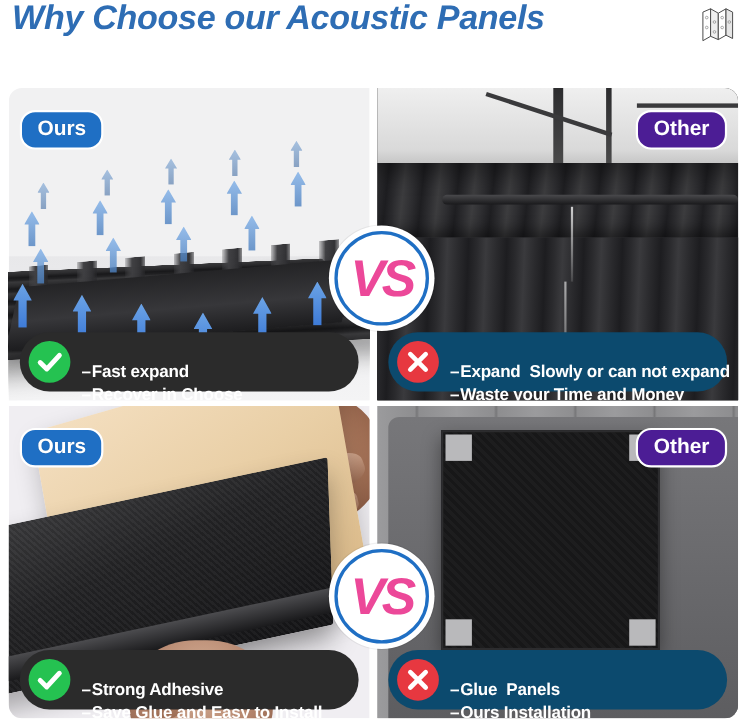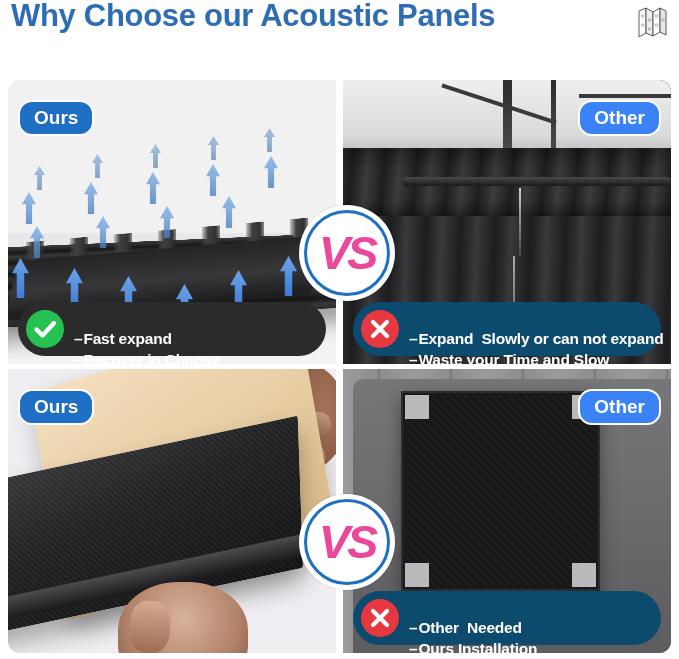--- a/index.html
+++ b/index.html
@@ -14,20 +14,21 @@
     font-family: "Liberation Sans", sans-serif;
     position: relative;
   }
 
   
   #header {
     position: absolute;
     left: 0; top: 0;
     width: 679px;
     height: 76px;
+    font-style: italic;
   }
   #page-title {
     position: absolute;
     left: 11px;
     top: -2px;
     font-size: 31px;
     font-weight: 700;
     color: #2e6db4;
     letter-spacing: -0.3px;
     white-space: nowrap;
@@ -74,21 +75,21 @@
   }
   .tag-ours {
     left: 10px; top: 20px;
     background: #1f6fc4;
     color: #ffffff;
     border: 2px solid #ffffff;
     text-shadow: 0 0 1px rgba(0,0,0,.25);
   }
   .tag-other {
     right: 10px; top: 20px;
-    background: #3b82f6;
+    background: #4c1d95;
     color: #ffffff;
     border: 2px solid #ffffff;
   }
 
   
   .caption {
     position: absolute;
     z-index: 14;
     left: 10px;
     bottom: 8px;
@@ -449,39 +450,50 @@
     <div class="tag tag-other">Other</div>
 
     <div class="caption cap-bad">
       <div class="cap-icon bad">
         <svg width="38" height="38" viewBox="0 0 38 38">
           <path d="M12 12 L26 26 M26 12 L12 26" fill="none" stroke="#ffffff" stroke-width="4.2" stroke-linecap="round"></path>
         </svg>
       </div>
       <div class="cap-lines">
         <div class="cap-line">Expand  Slowly or can not expand</div>
-        <div class="cap-line">Waste your Time and Slow</div>
+        <div class="cap-line">Waste your Time and Money</div>
       </div>
     </div>
   </div>
 
   <div class="quad q-bl">
     <div class="art-bl">
       <div class="bl-hand-top"></div>
       <div class="bl-finger" style="right:4px; top:46px; width:54px; height:30px; transform:rotate(-20deg);"></div>
       <div class="bl-finger" style="right:10px; top:78px; width:48px; height:26px; transform:rotate(-14deg);"></div>
       <div class="bl-liner"></div>
       <div class="bl-panel"></div>
       <div class="bl-edge"></div>
       <div class="bl-hand-bot"></div>
       <div class="bl-finger" style="left:122px; bottom:0px; width:40px; height:52px; transform:rotate(4deg);"></div>
     </div>
 
     <div class="tag tag-ours">Ours</div>
 
+    <div class="caption cap-good">
+      <div class="cap-icon ok">
+        <svg width="38" height="38" viewBox="0 0 38 38">
+          <path d="M10.5 19.5 L16.5 25.5 L28 13" fill="none" stroke="#ffffff" stroke-width="4.4" stroke-linecap="round" stroke-linejoin="round"></path>
+        </svg>
+      </div>
+      <div class="cap-lines">
+        <div class="cap-line">Strong Adhesive</div>
+        <div class="cap-line">Save Glue and Easy to Install</div>
+      </div>
+    </div>
   </div>
 
   <div class="quad q-br">
     <div class="art-br">
       <div class="br-shelf"></div>
       <div class="br-tile">
         <div class="br-tape" style="left:2px;  top:2px;"></div>
         <div class="br-tape" style="right:2px; top:2px;"></div>
         <div class="br-tape" style="left:2px;  bottom:2px;"></div>
         <div class="br-tape" style="right:2px; bottom:2px;"></div>
@@ -491,21 +503,21 @@
 
     <div class="tag tag-other">Other</div>
 
     <div class="caption cap-bad">
       <div class="cap-icon bad">
         <svg width="38" height="38" viewBox="0 0 38 38">
           <path d="M12 12 L26 26 M26 12 L12 26" fill="none" stroke="#ffffff" stroke-width="4.2" stroke-linecap="round"></path>
         </svg>
       </div>
       <div class="cap-lines">
-        <div class="cap-line">Other  Needed</div>
+        <div class="cap-line">Glue  Panels</div>
         <div class="cap-line">Ours Installation</div>
       </div>
     </div>
   </div>
 
   <div id="vs-top" class="vs-badge">
     <div class="vs-ring"></div>
     <div class="vs-text">VS</div>
   </div>
   <div id="vs-bottom" class="vs-badge">

